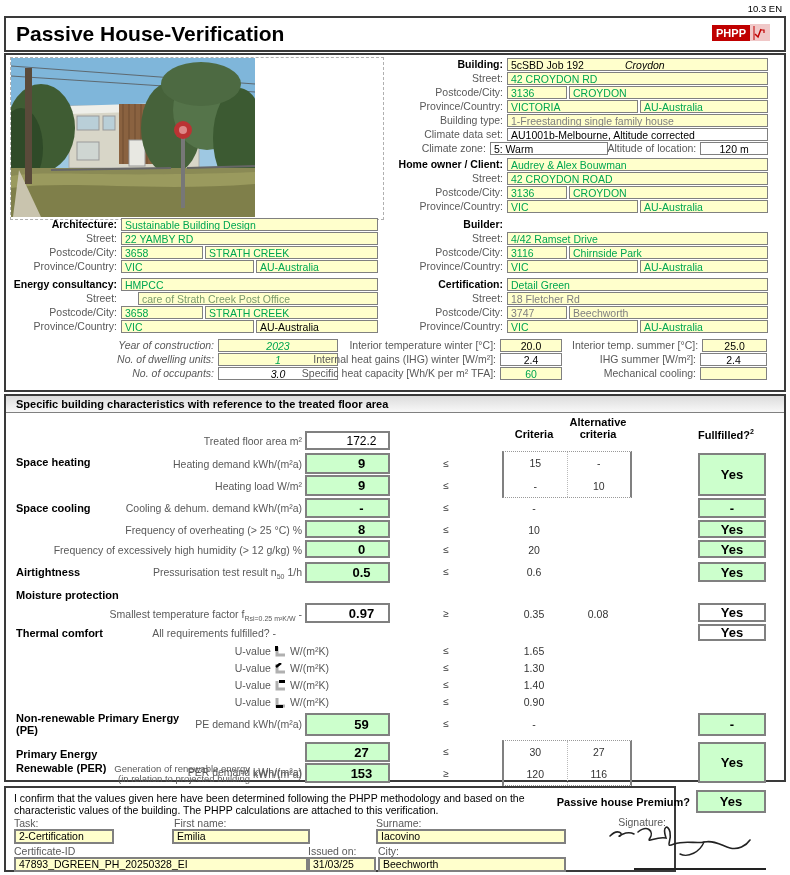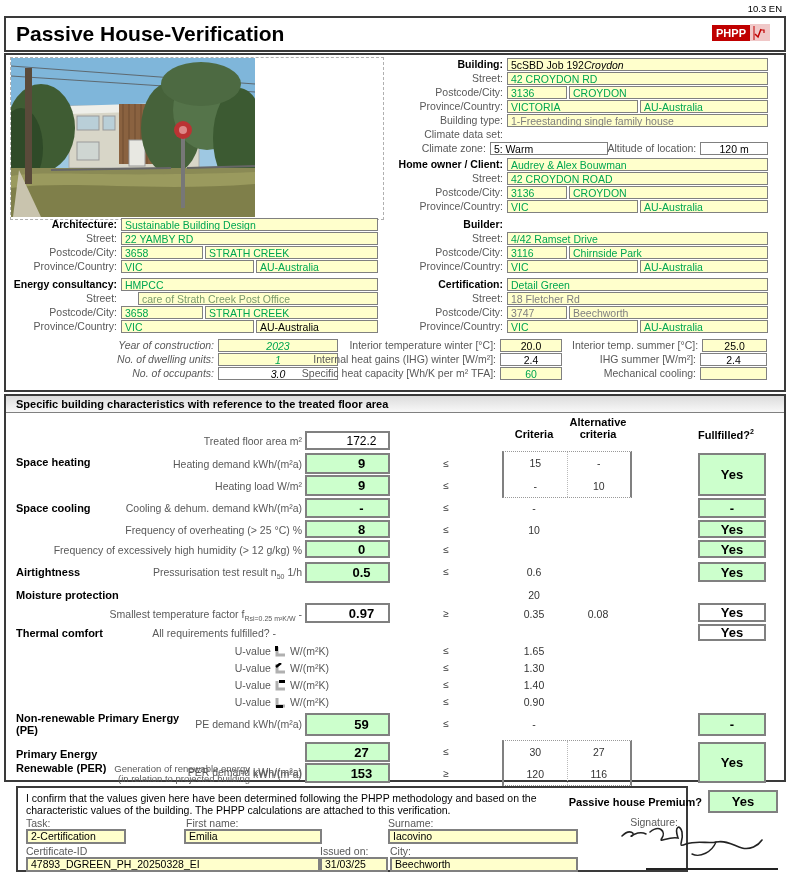--- a/index.html
+++ b/index.html
@@ -9,21 +9,21 @@
   .block{position:absolute;}
   .row{display:flex;height:13px;margin-bottom:1px;align-items:stretch;}
   .lbl{text-align:right;padding-right:4px;color:#595959;font-size:10.5px;line-height:13px;white-space:nowrap;}
   .lbl.b{color:#000;font-weight:bold;}
   .box{border:1px solid #808080;background:#FFFFCC;padding:0 3px;font-size:10.5px;line-height:10px;display:flex;align-items:center;box-sizing:border-box;overflow:hidden;white-space:nowrap;}
   .box.white{background:#fff;}
   .g{color:#00A651;}
   .gy{color:#808080;}
   .it{font-style:italic;}
   .gap{width:2px;}
-  .fl1{flex:1;}
+  .fl1{flex:1;gap:41px;}
   
   .grp{position:absolute;font-weight:bold;font-size:11px;color:#000;white-space:nowrap;}
   .desc{position:absolute;text-align:right;color:#595959;font-size:10.5px;white-space:nowrap;}
   .vbox{position:absolute;left:299px;width:85px;border:2px solid #808080;background:#CCFFCC;font-weight:bold;font-size:13px;display:flex;align-items:center;justify-content:center;box-sizing:border-box;padding-left:28px;}
   .vbox.white{background:#fff;font-weight:normal;font-size:12px;}
   .op{position:absolute;left:410px;width:60px;text-align:center;font-size:10px;color:#333;}
   .crit{position:absolute;left:498px;width:60px;text-align:center;font-size:10.5px;color:#333;}
   .alt{position:absolute;left:560px;width:64px;text-align:center;font-size:10.5px;color:#333;}
   .fbox2{position:absolute;left:692px;width:68px;border:2px solid #808080;background:#CCFFCC;font-weight:bold;font-size:13px;display:flex;align-items:center;justify-content:center;box-sizing:border-box;}
   .fbox2.white{background:#fff;}
@@ -124,20 +124,21 @@
         <div class="box g" style="width:131px;">VICTORIA</div>
           <div class="gap"></div>
         <div class="box fl1 g">AU-Australia</div>
       </div>
       <div class="row">
         <div class="lbl" style="width:158px;">Building type:</div>
         <div class="box fl1 gy">1-Freestanding single family house</div>
       </div>
       <div class="row">
         <div class="lbl" style="width:158px;">Climate data set:</div>
+        <div class="box white fl1">AU1001b-Melbourne, Altitude corrected</div>
       </div>
       <div class="row">
         <div class="lbl" style="width:158px;">Climate zone:</div>
         <div class="box white" style="width:131px;">5: Warm</div>
         <div class="lbl fl1">Altitude of location:</div>
         <div class="box white" style="width:75px;justify-content:center;">120 m</div>
       </div>
     </div>
 
     <div class="block" style="left:339px;top:103px;width:423px;">
@@ -339,21 +340,21 @@
 
     <div class="desc" style="right:482px;top:128px;">Frequency of overheating (&gt; 25 °C) %</div>
     <div class="vbox" style="top:124px;height:18px;">8</div>
     <div class="op" style="top:128px;">≤</div>
     <div class="crit" style="top:128px;">10</div>
     <div class="fbox2" style="top:124px;height:18px;">Yes</div>
 
     <div class="desc" style="right:482px;top:148px;">Frequency of excessively high humidity (&gt; 12 g/kg) %</div>
     <div class="vbox" style="top:144px;height:18px;">0</div>
     <div class="op" style="top:148px;">≤</div>
-    <div class="crit" style="top:148px;margin-top:45px;">20</div>
+    <div class="crit" style="top:148px;">20</div>
     <div class="fbox2" style="top:144px;height:18px;">Yes</div>
 
     <div class="grp" style="left:10px;top:170px;">Airtightness</div>
     <div class="desc" style="right:482px;top:170px;"><span>Pressurisation test result n</span><sub>50</sub><span> 1/h</span></div>
     <div class="vbox" style="top:166px;height:21px;">0.5</div>
     <div class="op" style="top:170px;">≤</div>
     <div class="crit" style="top:170px;">0.6</div>
     <div class="fbox2" style="top:166px;height:20px;">Yes</div>
 
     <div class="grp" style="left:10px;top:193px;">Moisture protection</div>
@@ -421,21 +422,21 @@
           <span>120</span>
         </div>
       <div class="dotcol">
           <span>27</span>
           <span>116</span>
         </div>
     </div>
     <div class="fbox2" style="top:346px;height:41px;">Yes</div>
   </div>
 
-  <div class="sec" style="left:16px;top:786px;width:672px;height:86px;">
+  <div class="sec" style="left:4px;top:786px;width:672px;height:86px;">
     <div style="position:absolute;left:8px;top:4px;width:570px;font-size:10.5px;color:#000;line-height:12px;">I confirm that the values given here have been determined following the PHPP methodology and based on the characteristic values of the building. The PHPP calculations are attached to this verification.</div>
     <div style="position:absolute;left:430px;top:8px;width:254px;text-align:right;font-weight:bold;font-size:11px;">Passive house Premium?</div>
     <div style="position:absolute;left:690px;top:2px;width:70px;height:23px;border:2px solid #808080;background:#CCFFCC;font-weight:bold;font-size:13px;display:flex;align-items:center;justify-content:center;box-sizing:border-box;">Yes</div>
     <div style="position:absolute;right:8px;top:28px;font-size:10.5px;color:#595959;">Signature:</div>
 
     <div class="flabel" style="left:8px;top:29px;">Task:</div>
     <div class="flabel" style="left:168px;top:29px;">First name:</div>
     <div class="flabel" style="left:370px;top:29px;">Surname:</div>
     <div class="fyellow" style="left:8px;top:41px;width:100px;">2-Certification</div>
     <div class="fyellow" style="left:166px;top:41px;width:138px;">Emilia</div>

